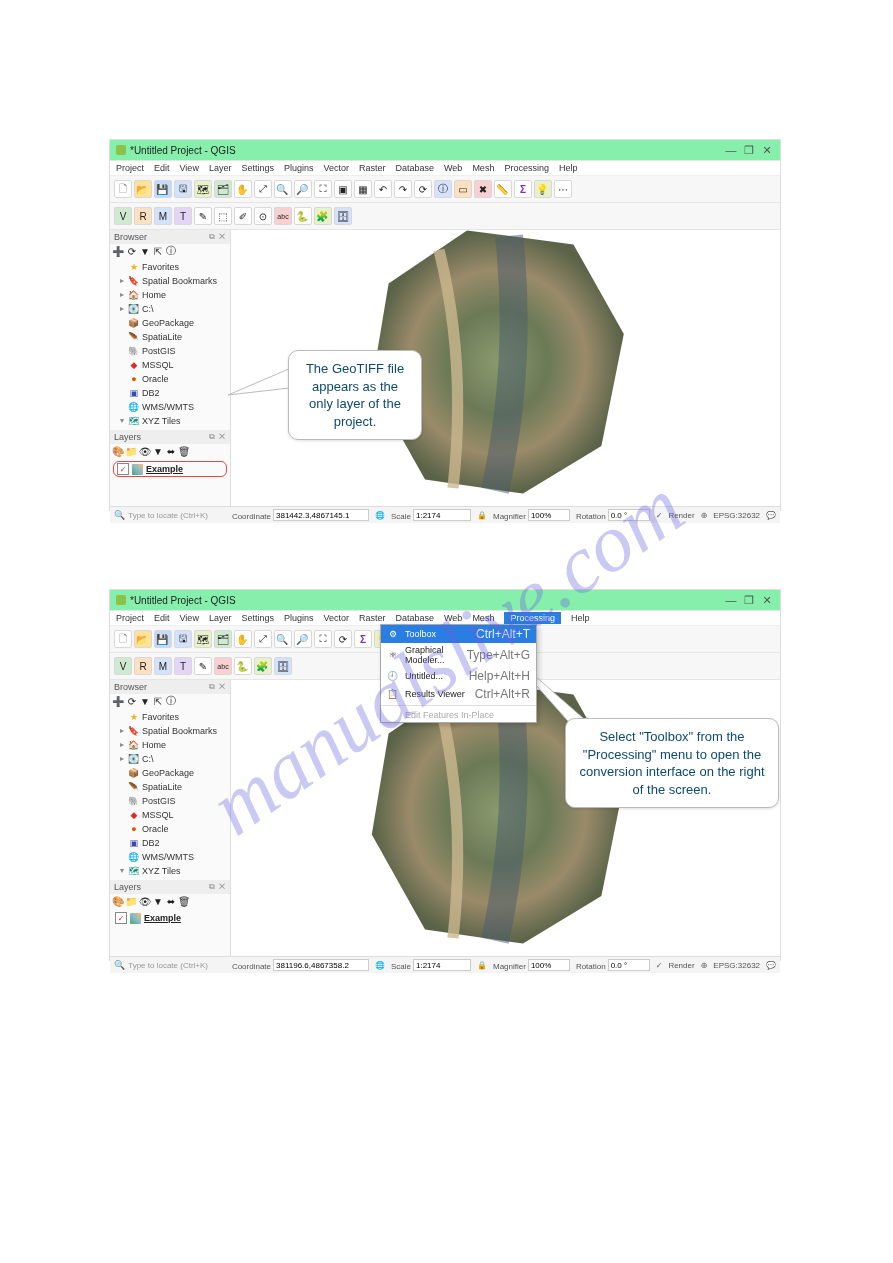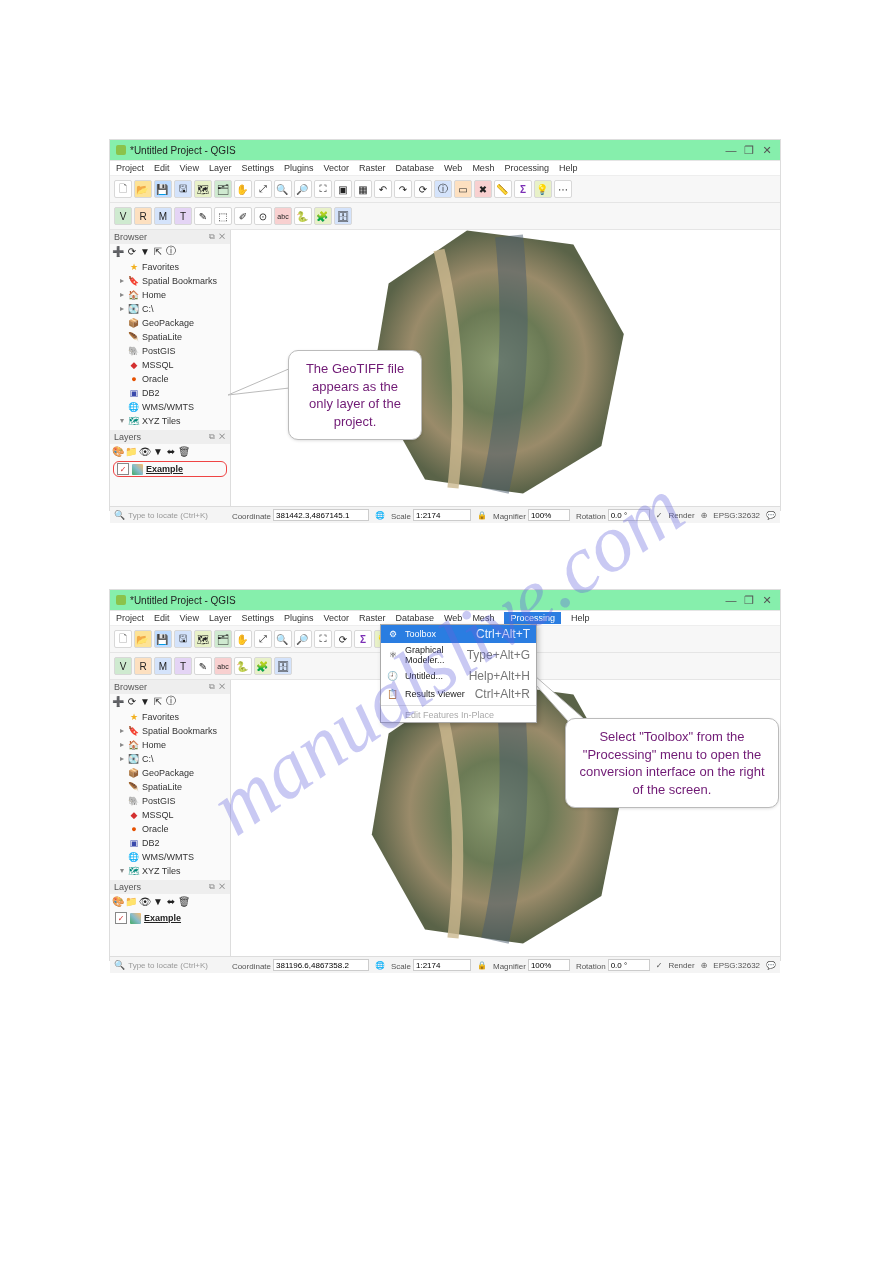--- a/index.html
+++ b/index.html
@@ -50,21 +50,21 @@
 .ic.xyz{color:#00897b}
 .layers-list{flex:1;padding:3px}
 .layer-item{display:flex;align-items:center;gap:3px;padding:1px 2px;font-size:9px}
 .layer-item.hl{border:1px solid #ef4444;border-radius:6px;padding:1px 3px}
 .layer-item .chk{width:10px;height:10px;border:1px solid #888;display:inline-flex;align-items:center;justify-content:center;font-size:8px;color:#d32f2f;background:#fff}
 .layer-item .thumb{width:11px;height:11px;background:linear-gradient(45deg,#4a6,#8bc,#fb6);border-radius:1px}
 .layer-item .name{font-weight:700;text-decoration:underline}
 .canvas{flex:1;background:#fff;position:relative;overflow:hidden}
 .aerial{position:absolute;left:48%;top:48%;transform:translate(-50%,-50%);width:280px;height:280px}
 .aerial svg{width:100%;height:100%}
-.callout{position:absolute;background:#fff;border:1px solid #bbb;border-radius:10px;padding:9px 11px;font-size:13px;font-family:Arial,sans-serif;color:#701a75;text-align:center;box-shadow:0 1px 3px rgba(0,0,0,.12);line-height:1.35}
+.callout{position:absolute;background:#fff;border:1px solid #bbb;border-radius:10px;padding:9px 11px;font-size:13px;font-family:Arial,sans-serif;color:#0c4a6e;text-align:center;box-shadow:0 1px 3px rgba(0,0,0,.12);line-height:1.35}
 .statusbar{height:16px;background:#f4f4f4;border-top:1px solid #ddd;display:flex;align-items:center;font-size:8px;color:#555;padding:0 4px;gap:6px}
 .statusbar .fill{flex:1}
 .statusbar .field{display:flex;align-items:flex-end;gap:2px}
 .statusbar .field input{font-size:8px;width:52px;height:10px;border:1px solid #ccc;padding:0 2px}
 .statusbar .srch{display:flex;align-items:center;gap:3px;color:#999}
 .statusbar .srch .mg{font-size:9px}
 .dropdown{position:absolute;left:270px;top:34px;background:#fff;border:1px solid #aaa;box-shadow:2px 2px 5px rgba(0,0,0,.2);font-size:9px;width:155px;z-index:30}
 .dropdown .di{display:flex;align-items:center;justify-content:space-between;padding:2px 6px;gap:6px}
 .dropdown .di.sel{background:#2a7de1;color:#fff}
 .dropdown .di .dic{width:12px;display:inline-flex;align-items:center;justify-content:center}

